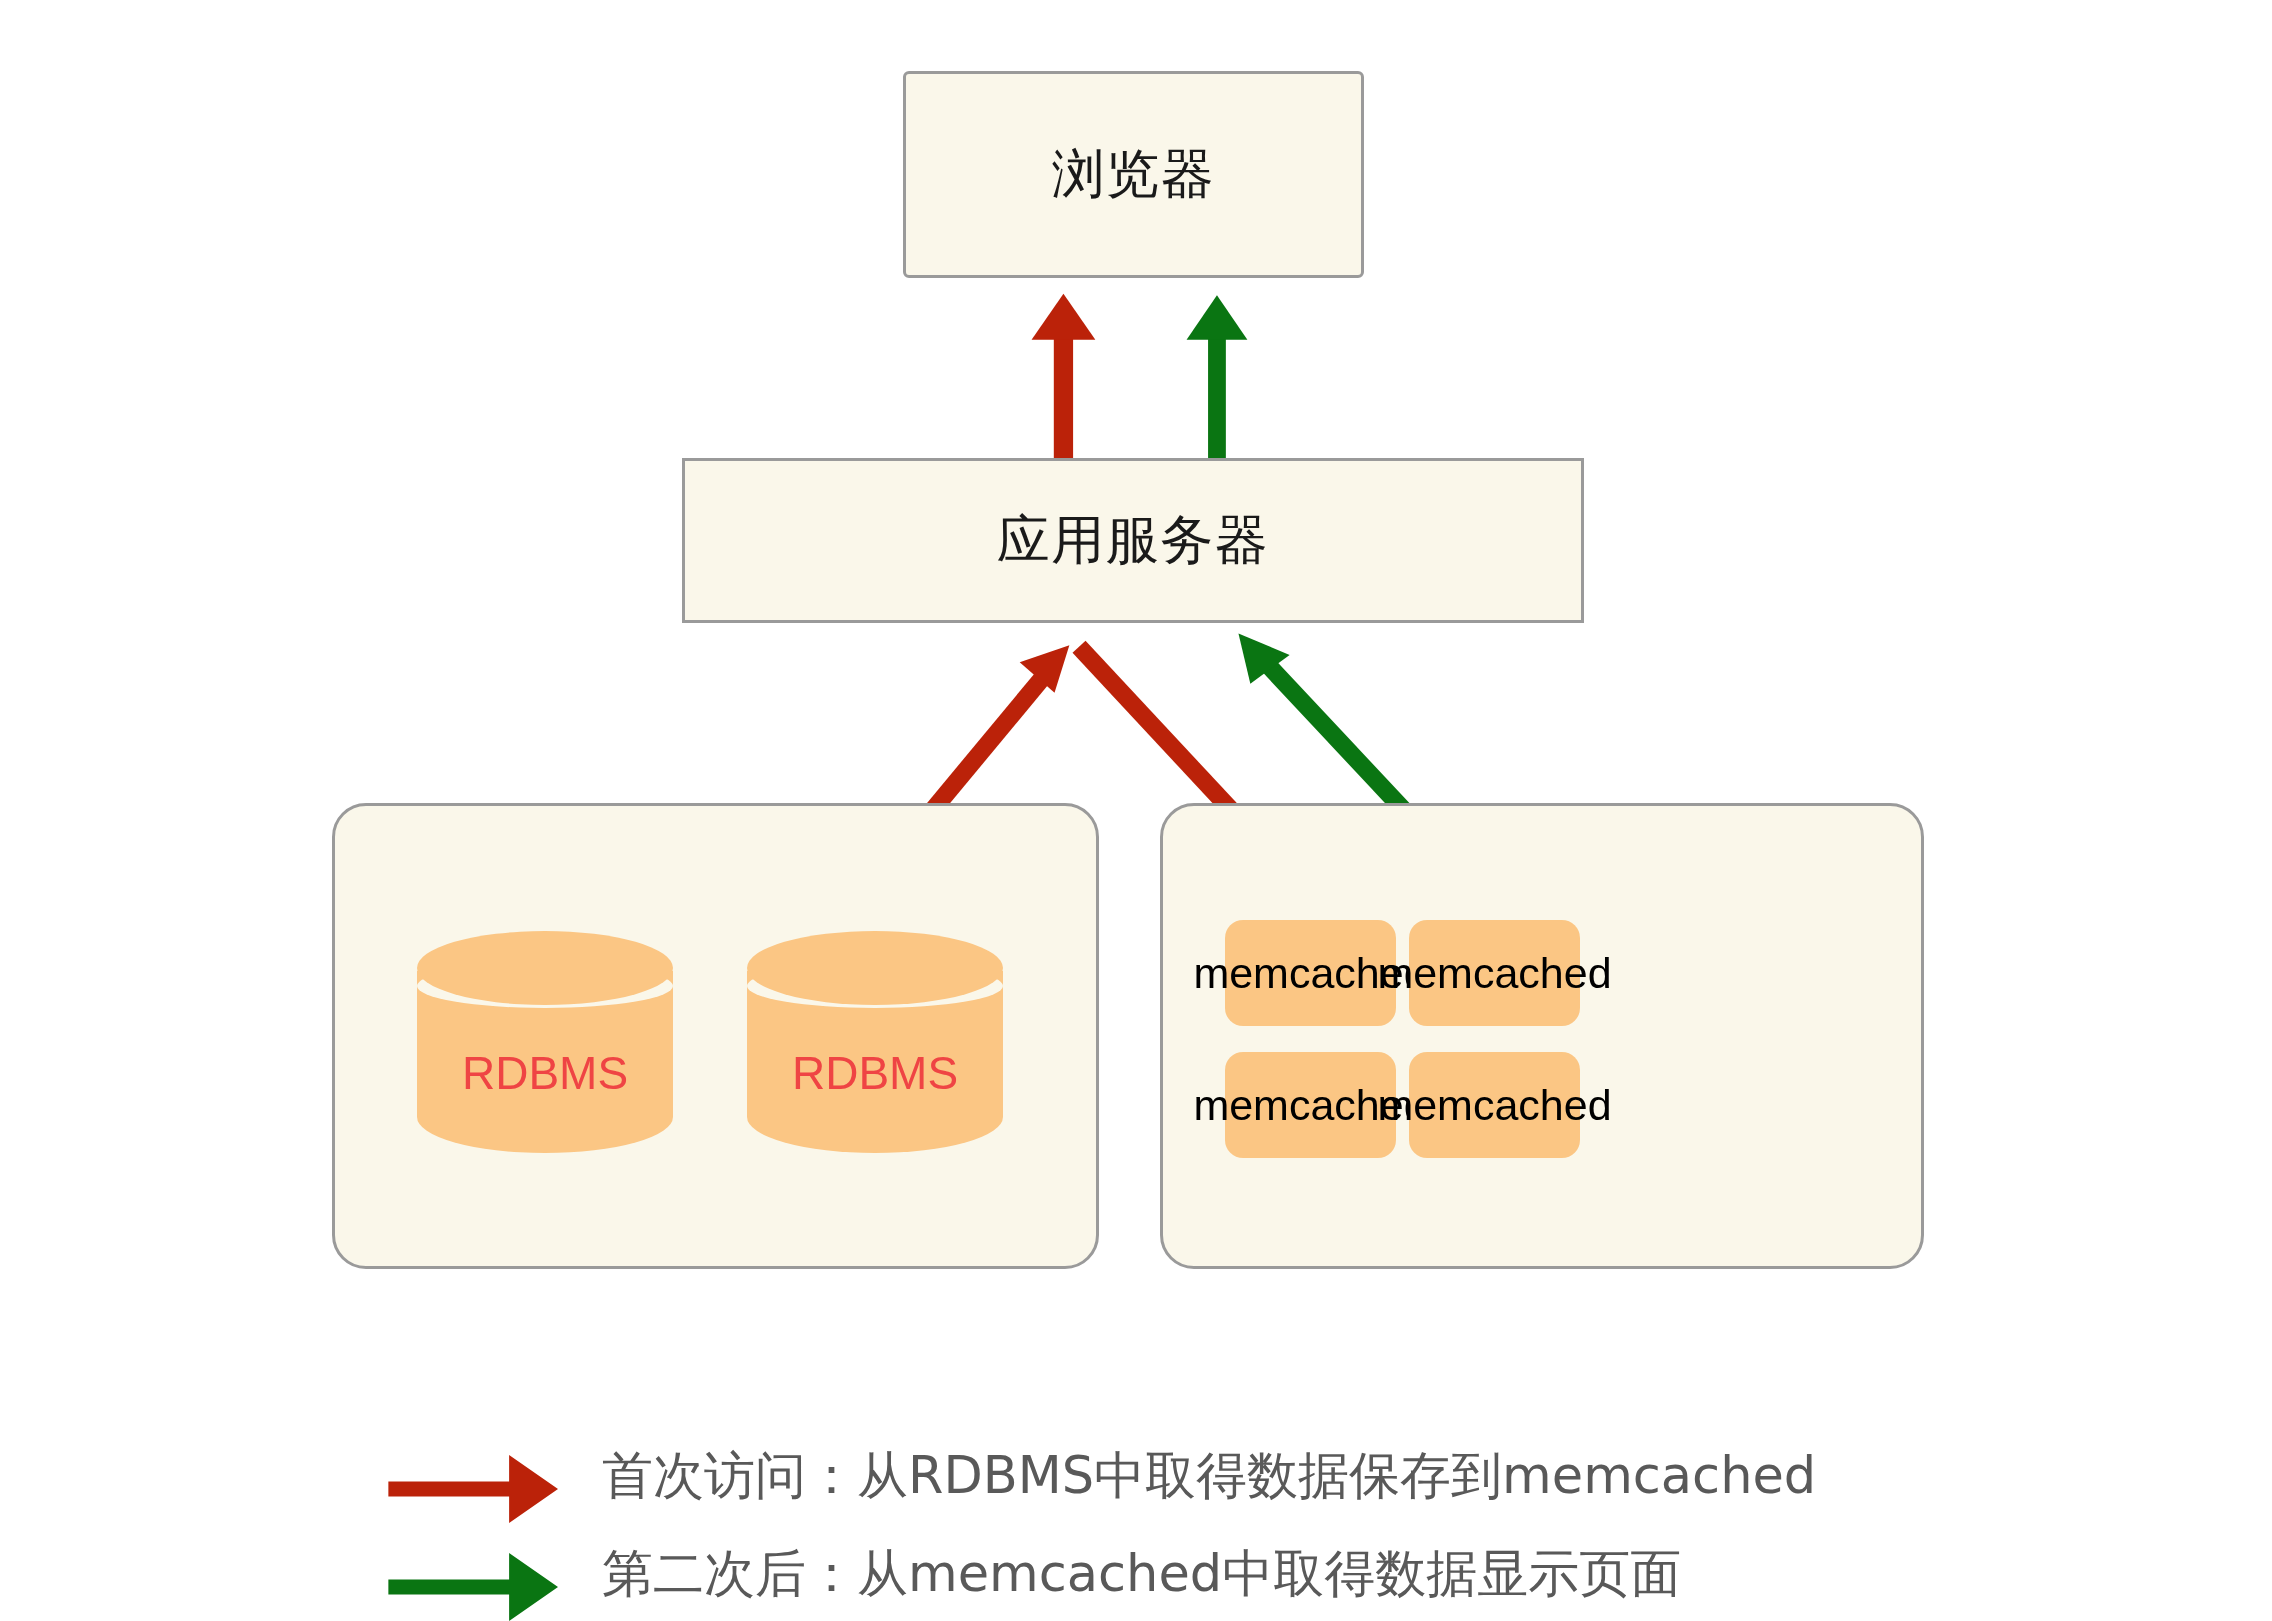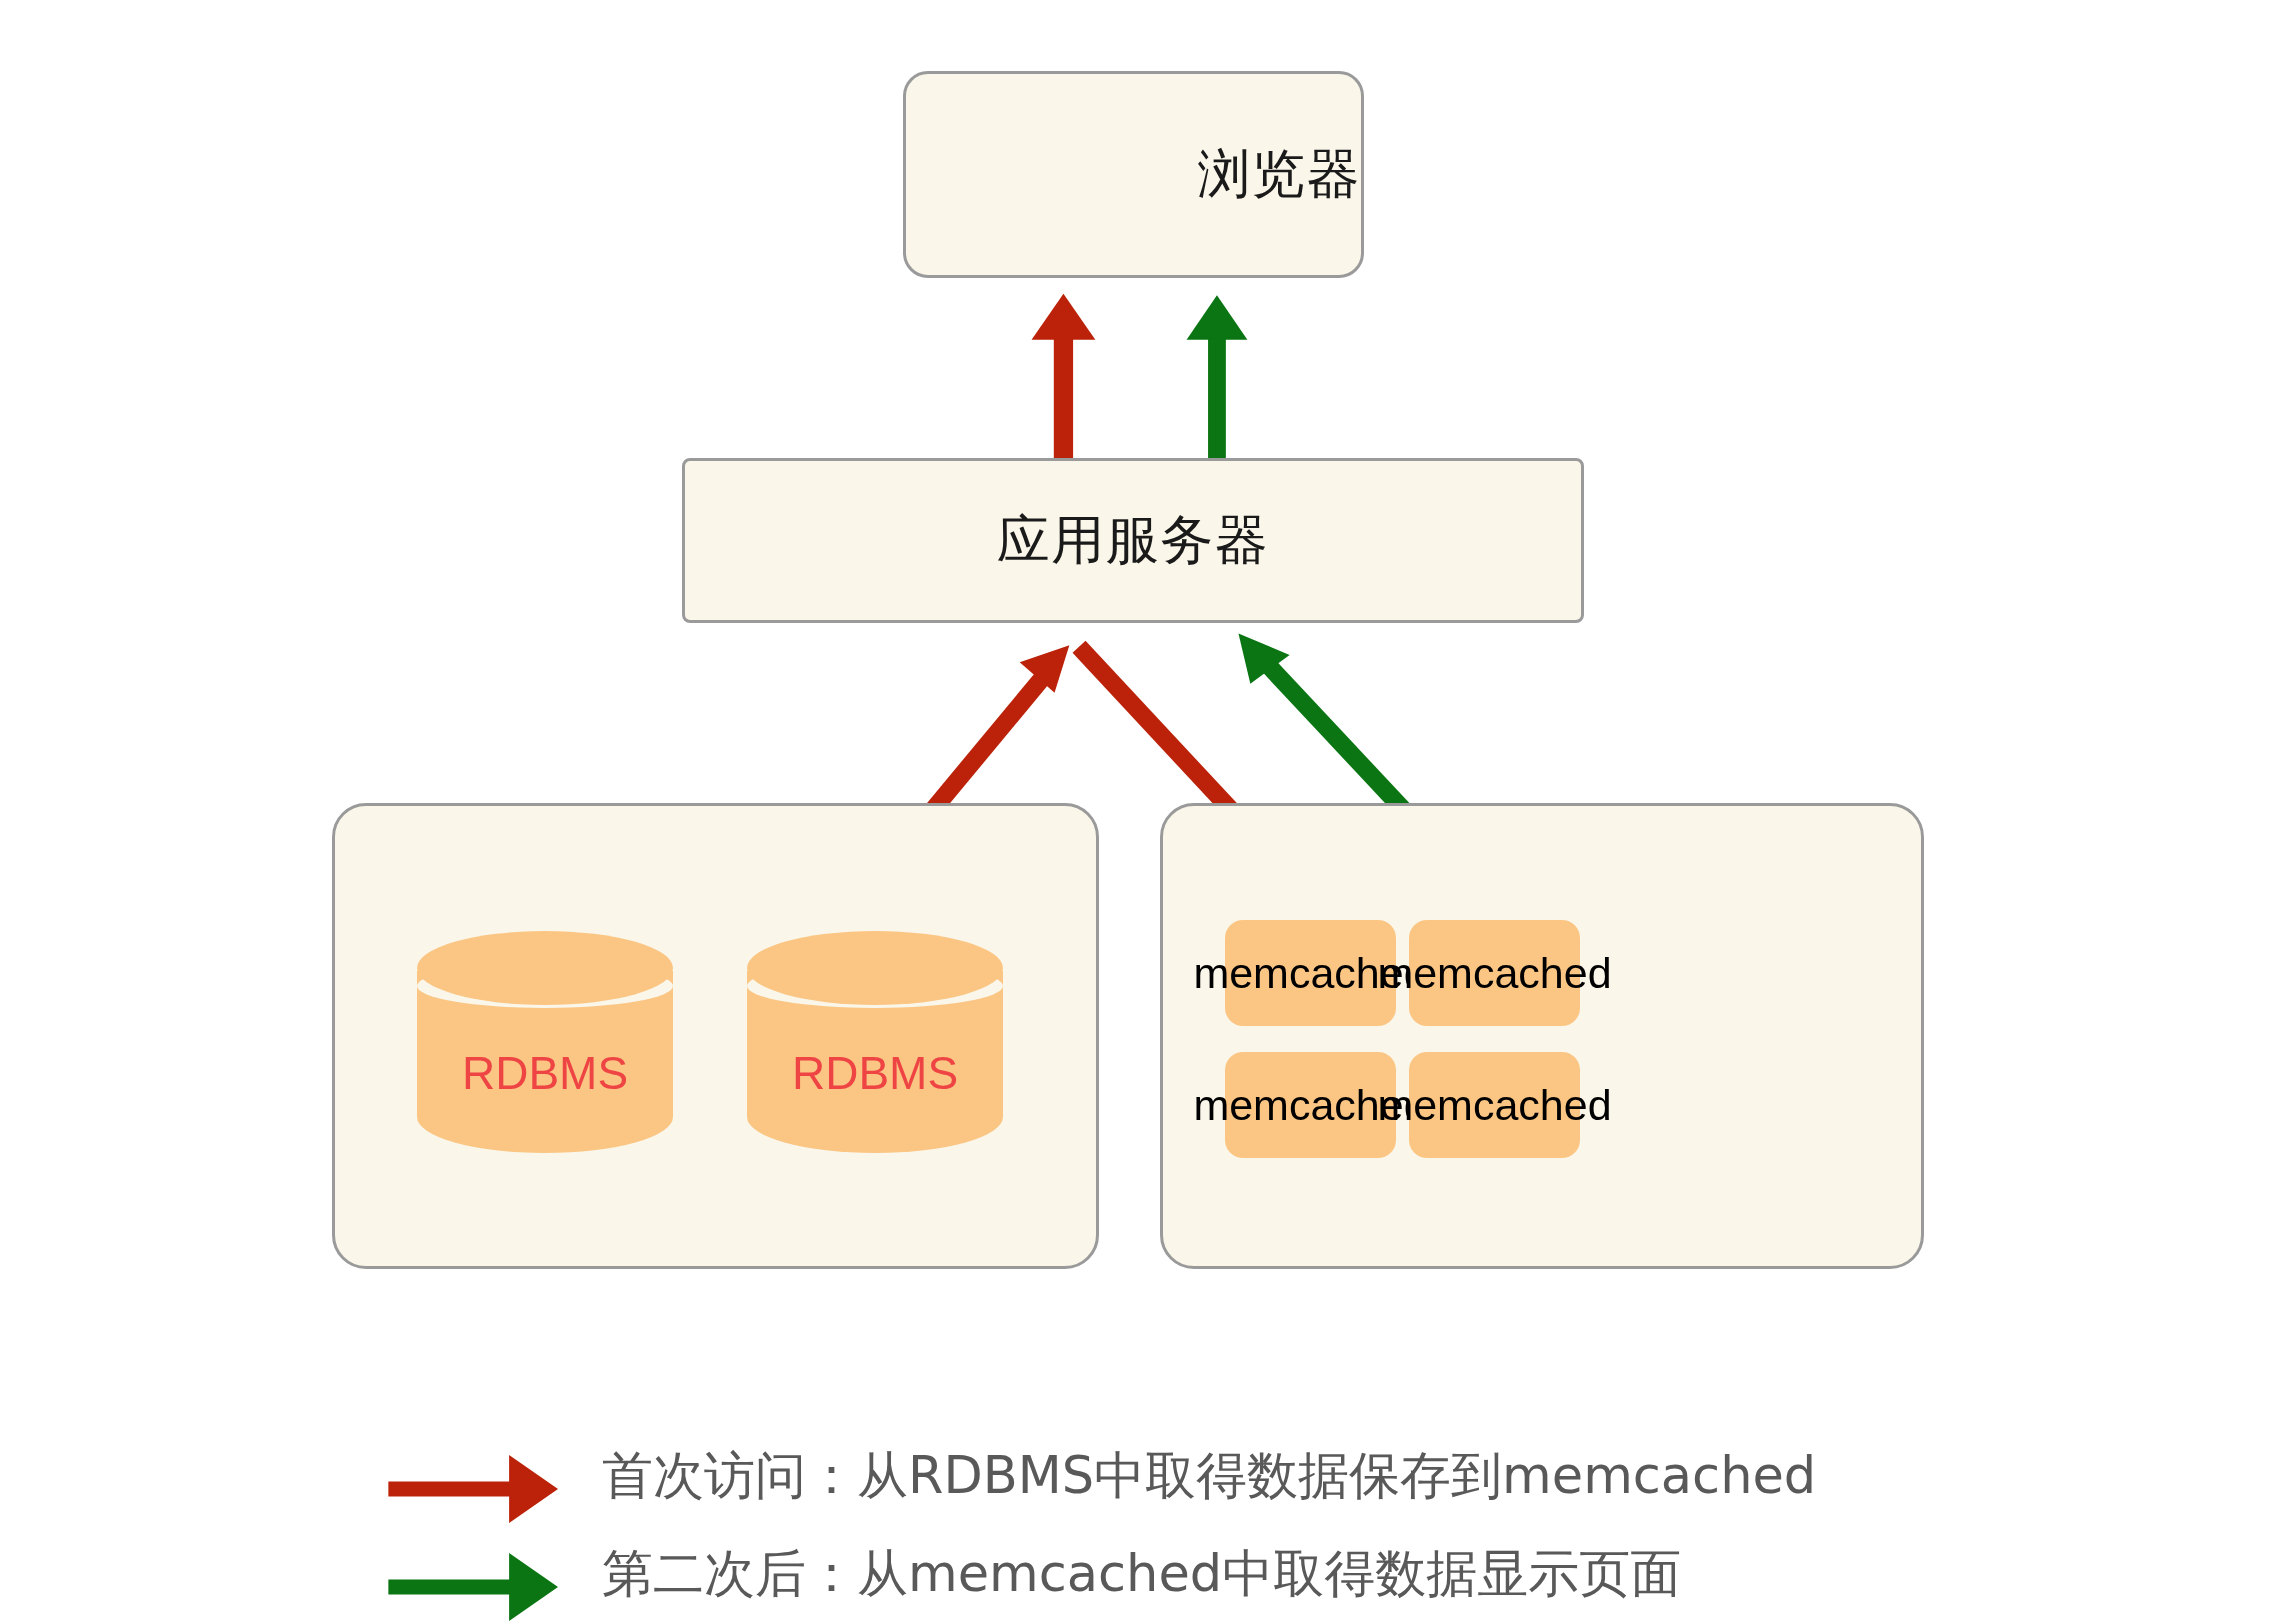--- a/index.html
+++ b/index.html
@@ -22,29 +22,28 @@
     box-sizing: border-box;
     display: flex;
     align-items: center;
     justify-content: center;
   }
   #browser-box {
     left: 903px;
     top: 71px;
     width: 461px;
     height: 207px;
-    border-radius: 25px;
-    justify-content: flex-end;
+    border-radius: 6px;
   }
   #appserver-box {
     left: 682px;
     top: 458px;
     width: 902px;
     height: 165px;
-    border-radius: 8px;
+    border-radius: 0px;
   }
   .node-label {
     font-size: 53px;
     color: #1a1a1a;
     letter-spacing: 1.5px;
     font-family: "DejaVu Sans", "Liberation Sans", sans-serif;
   }
   .group-box {
     position: absolute;
     background: #faf7ea;

